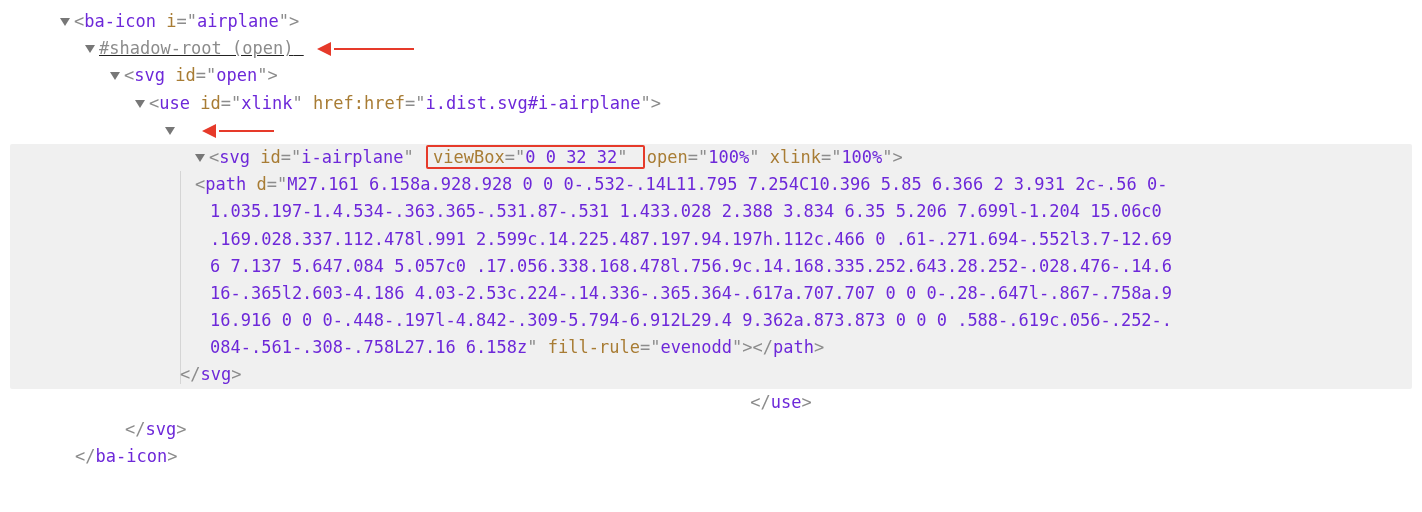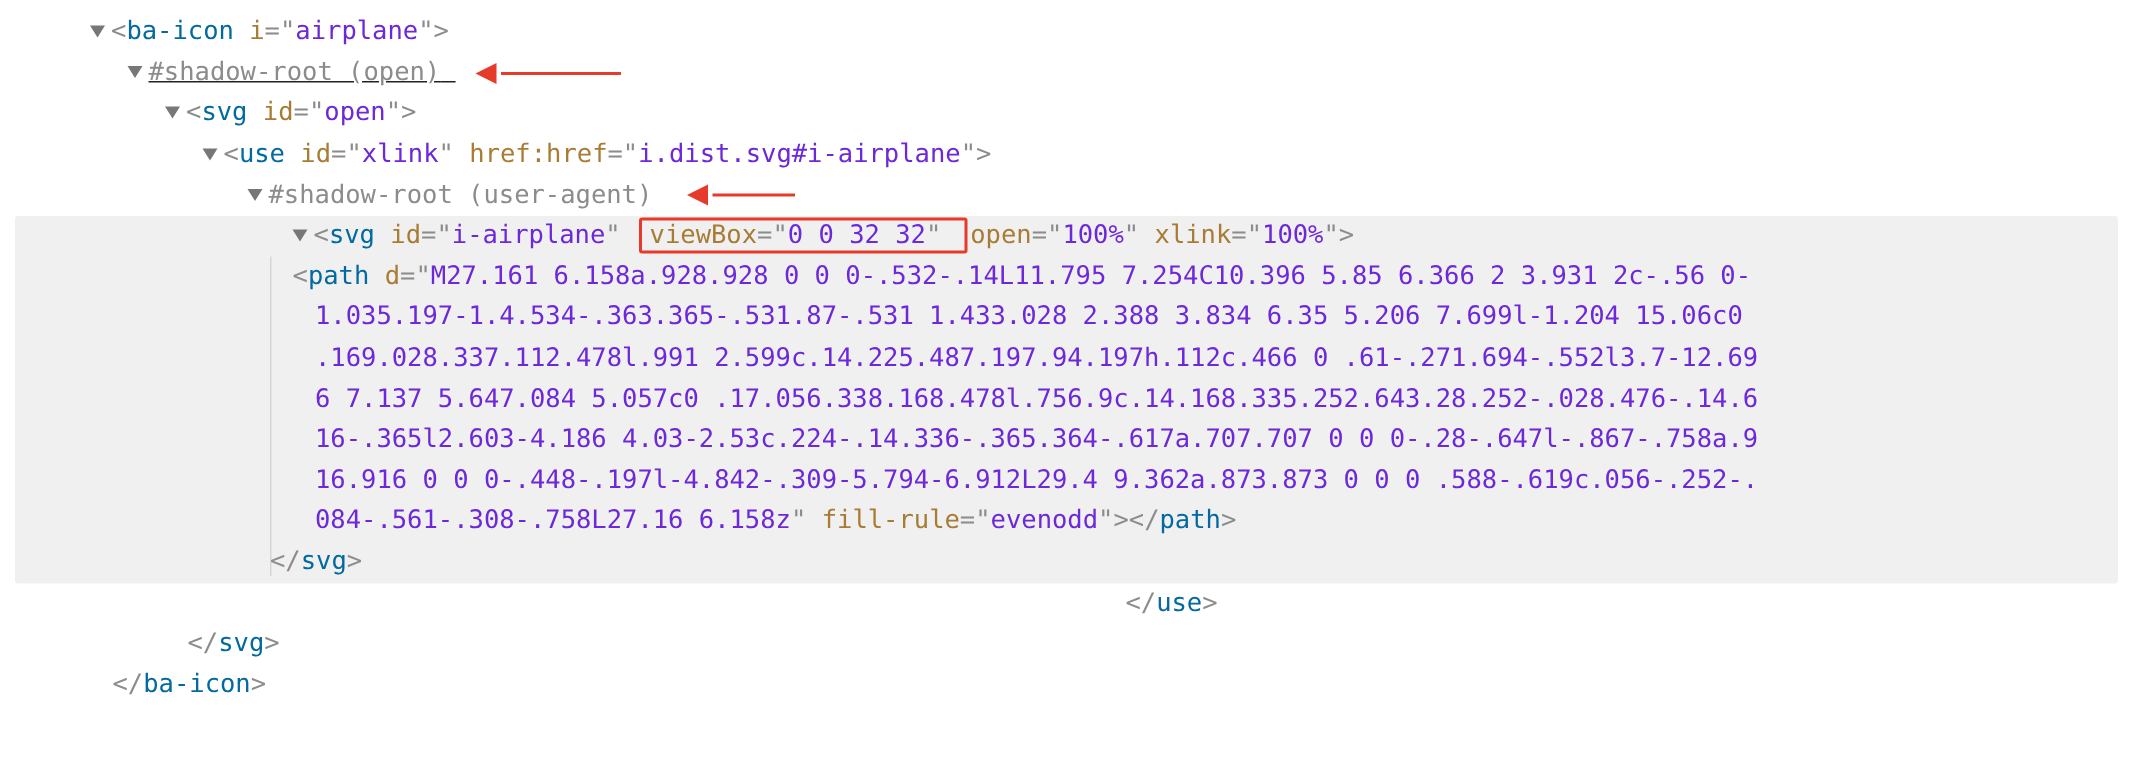--- a/index.html
+++ b/index.html
@@ -31,21 +31,21 @@
     display: inline-block;
     width: 0; height: 0;
     border-left: 5px solid transparent;
     border-right: 5px solid transparent;
     border-top: 8px solid #777;
     margin-right: 4px;
     vertical-align: 1px;
   }
 
   .punct { color: #8c8c8c; }
-  .tag   { color: #0369a1; }
+  .tag   { color: #6d28d9; }
   .attr  { color: #a87c34; }
   .val   { color: #6d28d9; }
   .sroot { color: #8c8c8c; }
 
   .sel-row {
     background: #f0f0f0;
     border-radius: 2px;
     padding-right: 10px;
   }
 
@@ -127,21 +127,21 @@
   <span class="attr">id</span><span class="punct">="</span><span class="val">open</span><span class="punct">"&gt;</span>
 </div>
 
 <div class="row indent-4">
   <span class="triangle"></span><span class="punct">&lt;</span><span class="tag">use</span>
   <span class="attr">id</span><span class="punct">="</span><span class="val">xlink</span><span class="punct">"</span>
   <span class="attr">href:href</span><span class="punct">="</span><span class="val">i.dist.svg#i-airplane</span><span class="punct">"&gt;</span>
 </div>
 
 <div class="row indent-5">
-  <span class="triangle"></span><span class="sroot">#shadow-root (user-agent)</span>
+  <span class="triangle"></span>
   <span class="arrow short"></span>
 </div>
 
 <div class="sel-block sel-row">
   <div class="vbar"></div>
 
   <div class="row indent-6">
     <span class="triangle"></span><span class="punct">&lt;</span><span class="tag">svg</span>
     <span class="attr">id</span><span class="punct">="</span><span class="val">i-airplane</span><span class="punct">"</span>
     <span class="redbox">

